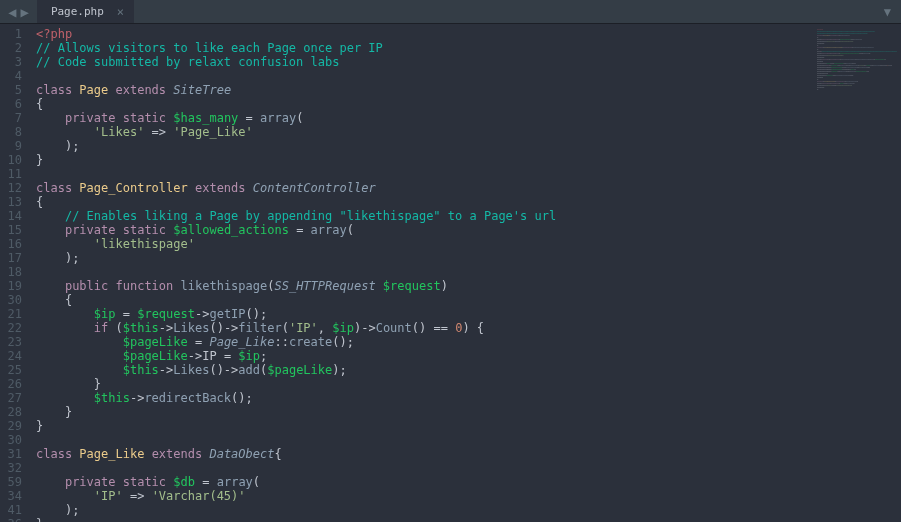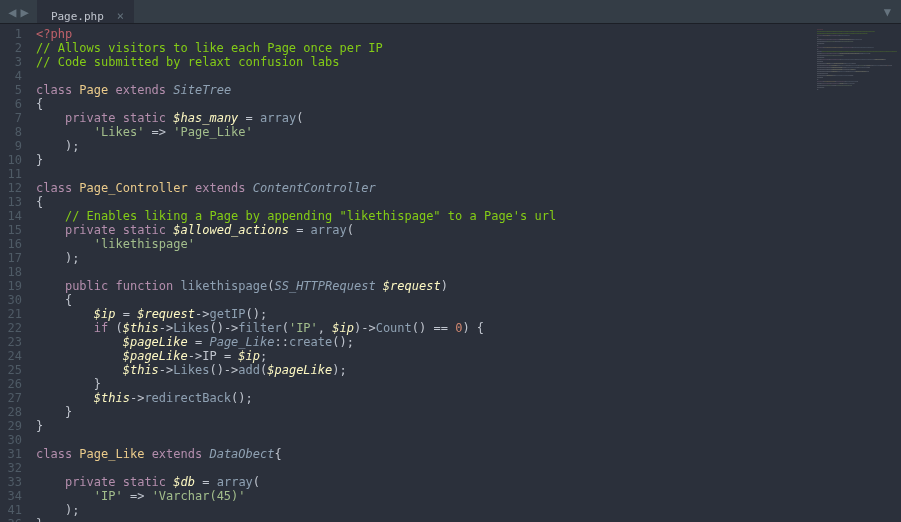--- a/index.html
+++ b/index.html
@@ -35,21 +35,21 @@
 .tabs {
   display: flex;
   height: 100%;
 }
 .tab {
   background: #2b303b;
   color: #c0c5ce;
   padding: 0 30px 0 14px;
   height: 100%;
   display: flex;
-  align-items: flex-end;
+  align-items: center;
   position: relative;
   font-size: 11px;
   cursor: pointer;
 }
 .tab-close {
   position: absolute;
   right: 10px;
   color: #65737e;
   font-size: 12px;
   cursor: pointer;
@@ -89,26 +89,26 @@
   width: 80px;
   height: 100px;
   opacity: 0.35;
   font-size: 2px;
   line-height: 2px;
   white-space: pre;
   overflow: hidden;
   color: #888;
 }
 .mm-line { display: block; }
-.tok-comment { color: #84cc16; }
+.tok-comment { color: #14b8a6; }
 .tok-keyword { color: #b48ead; }
 .tok-classname { color: #ebcb8b; }
 .tok-type { color: #8fa1b3; font-style: italic; }
 .tok-typecall { color: #8fa1b3; }
-.tok-var { color: #fef9c3; font-style: italic; }
+.tok-var { color: #22c55e; }
 .tok-func { color: #8fa1b3; }
 .tok-funcdef { color: #8fa1b3; }
 .tok-string { color: #a3be8c; }
 .tok-op { color: #c0c5ce; }
 .tok-punc { color: #c0c5ce; }
 .tok-number { color: #d08770; }
 .tok-php { color: #bf616a; }
 .tok-default { color: #c0c5ce; }
 .line { height: 14px; }
 </style>
@@ -157,21 +157,21 @@
       <div>23</div>
       <div>24</div>
       <div>25</div>
       <div>26</div>
       <div>27</div>
       <div>28</div>
       <div>29</div>
       <div>30</div>
       <div>31</div>
       <div>32</div>
-      <div>33</div>
+      <div>59</div>
       <div>34</div>
       <div>41</div>
       <div>36</div>
     </div>
   <div class="code" id="code"><div class="line"><span class="tok-php">&lt;?php</span></div><div class="line"><span class="tok-comment">// Allows visitors to like each Page once per IP</span></div><div class="line"><span class="tok-comment">// Code submitted by relaxt confusion labs</span></div><div class="line"></div><div class="line"><span class="tok-keyword">class</span><span class="tok-default"> </span><span class="tok-classname">Page</span><span class="tok-default"> </span><span class="tok-keyword">extends</span><span class="tok-default"> </span><span class="tok-type">SiteTree</span></div><div class="line"><span class="tok-punc">{</span></div><div class="line"><span class="tok-default">    </span><span class="tok-keyword">private</span><span class="tok-default"> </span><span class="tok-keyword">static</span><span class="tok-default"> </span><span class="tok-var">$has_many</span><span class="tok-default"> </span><span class="tok-op">=</span><span class="tok-default"> </span><span class="tok-typecall">array</span><span class="tok-punc">(</span></div><div class="line"><span class="tok-default">        </span><span class="tok-string">'Likes'</span><span class="tok-default"> </span><span class="tok-op">=&gt;</span><span class="tok-default"> </span><span class="tok-string">'Page_Like'</span></div><div class="line"><span class="tok-default">    </span><span class="tok-punc">);</span></div><div class="line"><span class="tok-punc">}</span></div><div class="line"></div><div class="line"><span class="tok-keyword">class</span><span class="tok-default"> </span><span class="tok-classname">Page_Controller</span><span class="tok-default"> </span><span class="tok-keyword">extends</span><span class="tok-default"> </span><span class="tok-type">ContentController</span></div><div class="line"><span class="tok-punc">{</span></div><div class="line"><span class="tok-default">    </span><span class="tok-comment">// Enables liking a Page by appending "likethispage" to a Page's url</span></div><div class="line"><span class="tok-default">    </span><span class="tok-keyword">private</span><span class="tok-default"> </span><span class="tok-keyword">static</span><span class="tok-default"> </span><span class="tok-var">$allowed_actions</span><span class="tok-default"> </span><span class="tok-op">=</span><span class="tok-default"> </span><span class="tok-typecall">array</span><span class="tok-punc">(</span></div><div class="line"><span class="tok-default">        </span><span class="tok-string">'likethispage'</span></div><div class="line"><span class="tok-default">    </span><span class="tok-punc">);</span></div><div class="line"></div><div class="line"><span class="tok-default">    </span><span class="tok-keyword">public</span><span class="tok-default"> </span><span class="tok-keyword">function</span><span class="tok-default"> </span><span class="tok-funcdef">likethispage</span><span class="tok-punc">(</span><span class="tok-type">SS_HTTPRequest</span><span class="tok-default"> </span><span class="tok-var">$request</span><span class="tok-punc">)</span></div><div class="line"><span class="tok-default">    </span><span class="tok-punc">{</span></div><div class="line"><span class="tok-default">        </span><span class="tok-var">$ip</span><span class="tok-default"> </span><span class="tok-op">=</span><span class="tok-default"> </span><span class="tok-var">$request</span><span class="tok-op">-&gt;</span><span class="tok-func">getIP</span><span class="tok-punc">();</span></div><div class="line"><span class="tok-default">        </span><span class="tok-keyword">if</span><span class="tok-default"> </span><span class="tok-punc">(</span><span class="tok-var">$this</span><span class="tok-op">-&gt;</span><span class="tok-func">Likes</span><span class="tok-punc">()</span><span class="tok-op">-&gt;</span><span class="tok-func">filter</span><span class="tok-punc">(</span><span class="tok-string">'IP'</span><span class="tok-punc">, </span><span class="tok-var">$ip</span><span class="tok-punc">)</span><span class="tok-op">-&gt;</span><span class="tok-func">Count</span><span class="tok-punc">()</span><span class="tok-default"> </span><span class="tok-op">==</span><span class="tok-default"> </span><span class="tok-number">0</span><span class="tok-punc">) {</span></div><div class="line"><span class="tok-default">            </span><span class="tok-var">$pageLike</span><span class="tok-default"> </span><span class="tok-op">=</span><span class="tok-default"> </span><span class="tok-type">Page_Like</span><span class="tok-op">::</span><span class="tok-func">create</span><span class="tok-punc">();</span></div><div class="line"><span class="tok-default">            </span><span class="tok-var">$pageLike</span><span class="tok-op">-&gt;</span><span class="tok-default">IP</span><span class="tok-default"> </span><span class="tok-op">=</span><span class="tok-default"> </span><span class="tok-var">$ip</span><span class="tok-punc">;</span></div><div class="line"><span class="tok-default">            </span><span class="tok-var">$this</span><span class="tok-op">-&gt;</span><span class="tok-func">Likes</span><span class="tok-punc">()</span><span class="tok-op">-&gt;</span><span class="tok-func">add</span><span class="tok-punc">(</span><span class="tok-var">$pageLike</span><span class="tok-punc">);</span></div><div class="line"><span class="tok-default">        </span><span class="tok-punc">}</span></div><div class="line"><span class="tok-default">        </span><span class="tok-var">$this</span><span class="tok-op">-&gt;</span><span class="tok-func">redirectBack</span><span class="tok-punc">();</span></div><div class="line"><span class="tok-default">    </span><span class="tok-punc">}</span></div><div class="line"><span class="tok-punc">}</span></div><div class="line"></div><div class="line"><span class="tok-keyword">class</span><span class="tok-default"> </span><span class="tok-classname">Page_Like</span><span class="tok-default"> </span><span class="tok-keyword">extends</span><span class="tok-default"> </span><span class="tok-type">DataObect</span><span class="tok-punc">{</span></div><div class="line"></div><div class="line"><span class="tok-default">    </span><span class="tok-keyword">private</span><span class="tok-default"> </span><span class="tok-keyword">static</span><span class="tok-default"> </span><span class="tok-var">$db</span><span class="tok-default"> </span><span class="tok-op">=</span><span class="tok-default"> </span><span class="tok-typecall">array</span><span class="tok-punc">(</span></div><div class="line"><span class="tok-default">        </span><span class="tok-string">'IP'</span><span class="tok-default"> </span><span class="tok-op">=&gt;</span><span class="tok-default"> </span><span class="tok-string">'Varchar(45)'</span></div><div class="line"><span class="tok-default">    </span><span class="tok-punc">);</span></div><div class="line"><span class="tok-punc">}</span></div></div>
 </div>
 
 <div class="minimap" id="minimap"><span class="mm-line"><span class="tok-php">▬▬▬▬▬</span></span><span class="mm-line"><span class="tok-comment">▬▬▬▬▬▬▬▬▬▬▬▬▬▬▬▬▬▬▬▬▬▬▬▬▬▬▬▬▬▬▬▬▬▬▬▬▬▬▬▬▬▬▬▬▬▬▬▬</span></span><span class="mm-line"><span class="tok-comment">▬▬▬▬▬▬▬▬▬▬▬▬▬▬▬▬▬▬▬▬▬▬▬▬▬▬▬▬▬▬▬▬▬▬▬▬▬▬▬▬▬▬</span></span><span class="mm-line"></span><span class="mm-line"><span class="tok-keyword">▬▬▬▬▬</span><span class="tok-default">▬</span><span class="tok-classname">▬▬▬▬</span><span class="tok-default">▬</span><span class="tok-keyword">▬▬▬▬▬▬▬</span><span class="tok-default">▬</span><span class="tok-type">▬▬▬▬▬▬▬▬</span></span><span class="mm-line"><span class="tok-punc">▬</span></span><span class="mm-line"><span class="tok-default">▬▬▬▬</span><span class="tok-keyword">▬▬▬▬▬▬▬</span><span class="tok-default">▬</span><span class="tok-keyword">▬▬▬▬▬▬</span><span class="tok-default">▬</span><span class="tok-var">▬▬▬▬▬▬▬▬▬</span><span class="tok-default">▬</span><span class="tok-op">▬</span><span class="tok-default">▬</span><span class="tok-typecall">▬▬▬▬▬</span><span class="tok-punc">▬</span></span><span class="mm-line"><span class="tok-default">▬▬▬▬▬▬▬▬</span><span class="tok-string">▬▬▬▬▬▬▬</span><span class="tok-default">▬</span><span class="tok-op">▬▬</span><span class="tok-default">▬</span><span class="tok-string">▬▬▬▬▬▬▬▬▬▬▬</span></span><span class="mm-line"><span class="tok-default">▬▬▬▬</span><span class="tok-punc">▬▬</span></span><span class="mm-line"><span class="tok-punc">▬</span></span><span class="mm-line"></span><span class="mm-line"><span class="tok-keyword">▬▬▬▬▬</span><span class="tok-default">▬</span><span class="tok-classname">▬▬▬▬▬▬▬▬▬▬▬▬▬▬▬</span><span class="tok-default">▬</span><span class="tok-keyword">▬▬▬▬▬▬▬</span><span class="tok-default">▬</span><span class="tok-type">▬▬▬▬▬▬▬▬▬▬▬▬▬▬▬▬▬</span></span><span class="mm-line"><span class="tok-punc">▬</span></span><span class="mm-line"><span class="tok-default">▬▬▬▬</span><span class="tok-comment">▬▬▬▬▬▬▬▬▬▬▬▬▬▬▬▬▬▬▬▬▬▬▬▬▬▬▬▬▬▬▬▬▬▬▬▬▬▬▬▬▬▬▬▬▬▬▬▬▬▬▬▬▬▬▬▬▬▬▬▬▬▬▬▬▬▬▬▬</span></span><span class="mm-line"><span class="tok-default">▬▬▬▬</span><span class="tok-keyword">▬▬▬▬▬▬▬</span><span class="tok-default">▬</span><span class="tok-keyword">▬▬▬▬▬▬</span><span class="tok-default">▬</span><span class="tok-var">▬▬▬▬▬▬▬▬▬▬▬▬▬▬▬▬</span><span class="tok-default">▬</span><span class="tok-op">▬</span><span class="tok-default">▬</span><span class="tok-typecall">▬▬▬▬▬</span><span class="tok-punc">▬</span></span><span class="mm-line"><span class="tok-default">▬▬▬▬▬▬▬▬</span><span class="tok-string">▬▬▬▬▬▬▬▬▬▬▬▬▬▬</span></span><span class="mm-line"><span class="tok-default">▬▬▬▬</span><span class="tok-punc">▬▬</span></span><span class="mm-line"></span><span class="mm-line"><span class="tok-default">▬▬▬▬</span><span class="tok-keyword">▬▬▬▬▬▬</span><span class="tok-default">▬</span><span class="tok-keyword">▬▬▬▬▬▬▬▬</span><span class="tok-default">▬</span><span class="tok-funcdef">▬▬▬▬▬▬▬▬▬▬▬▬</span><span class="tok-punc">▬</span><span class="tok-type">▬▬▬▬▬▬▬▬▬▬▬▬▬▬</span><span class="tok-default">▬</span><span class="tok-var">▬▬▬▬▬▬▬▬</span><span class="tok-punc">▬</span></span><span class="mm-line"><span class="tok-default">▬▬▬▬</span><span class="tok-punc">▬</span></span><span class="mm-line"><span class="tok-default">▬▬▬▬▬▬▬▬</span><span class="tok-var">▬▬▬</span><span class="tok-default">▬</span><span class="tok-op">▬</span><span class="tok-default">▬</span><span class="tok-var">▬▬▬▬▬▬▬▬</span><span class="tok-op">▬▬</span><span class="tok-func">▬▬▬▬▬</span><span class="tok-punc">▬▬▬</span></span><span class="mm-line"><span class="tok-default">▬▬▬▬▬▬▬▬</span><span class="tok-keyword">▬▬</span><span class="tok-default">▬</span><span class="tok-punc">▬</span><span class="tok-var">▬▬▬▬▬</span><span class="tok-op">▬▬</span><span class="tok-func">▬▬▬▬▬</span><span class="tok-punc">▬▬</span><span class="tok-op">▬▬</span><span class="tok-func">▬▬▬▬▬▬</span><span class="tok-punc">▬</span><span class="tok-string">▬▬▬▬</span><span class="tok-punc">▬▬</span><span class="tok-var">▬▬▬</span><span class="tok-punc">▬</span><span class="tok-op">▬▬</span><span class="tok-func">▬▬▬▬▬</span><span class="tok-punc">▬▬</span><span class="tok-default">▬</span><span class="tok-op">▬▬</span><span class="tok-default">▬</span><span class="tok-number">▬</span><span class="tok-punc">▬▬▬</span></span><span class="mm-line"><span class="tok-default">▬▬▬▬▬▬▬▬▬▬▬▬</span><span class="tok-var">▬▬▬▬▬▬▬▬▬</span><span class="tok-default">▬</span><span class="tok-op">▬</span><span class="tok-default">▬</span><span class="tok-type">▬▬▬▬▬▬▬▬▬</span><span class="tok-op">▬▬</span><span class="tok-func">▬▬▬▬▬▬</span><span class="tok-punc">▬▬▬</span></span><span class="mm-line"><span class="tok-default">▬▬▬▬▬▬▬▬▬▬▬▬</span><span class="tok-var">▬▬▬▬▬▬▬▬▬</span><span class="tok-op">▬▬</span><span class="tok-default">▬▬</span><span class="tok-default">▬</span><span class="tok-op">▬</span><span class="tok-default">▬</span><span class="tok-var">▬▬▬</span><span class="tok-punc">▬</span></span><span class="mm-line"><span class="tok-default">▬▬▬▬▬▬▬▬▬▬▬▬</span><span class="tok-var">▬▬▬▬▬</span><span class="tok-op">▬▬</span><span class="tok-func">▬▬▬▬▬</span><span class="tok-punc">▬▬</span><span class="tok-op">▬▬</span><span class="tok-func">▬▬▬</span><span class="tok-punc">▬</span><span class="tok-var">▬▬▬▬▬▬▬▬▬</span><span class="tok-punc">▬▬</span></span><span class="mm-line"><span class="tok-default">▬▬▬▬▬▬▬▬</span><span class="tok-punc">▬</span></span><span class="mm-line"><span class="tok-default">▬▬▬▬▬▬▬▬</span><span class="tok-var">▬▬▬▬▬</span><span class="tok-op">▬▬</span><span class="tok-func">▬▬▬▬▬▬▬▬▬▬▬▬</span><span class="tok-punc">▬▬▬</span></span><span class="mm-line"><span class="tok-default">▬▬▬▬</span><span class="tok-punc">▬</span></span><span class="mm-line"><span class="tok-punc">▬</span></span><span class="mm-line"></span><span class="mm-line"><span class="tok-keyword">▬▬▬▬▬</span><span class="tok-default">▬</span><span class="tok-classname">▬▬▬▬▬▬▬▬▬</span><span class="tok-default">▬</span><span class="tok-keyword">▬▬▬▬▬▬▬</span><span class="tok-default">▬</span><span class="tok-type">▬▬▬▬▬▬▬▬▬</span><span class="tok-punc">▬</span></span><span class="mm-line"></span><span class="mm-line"><span class="tok-default">▬▬▬▬</span><span class="tok-keyword">▬▬▬▬▬▬▬</span><span class="tok-default">▬</span><span class="tok-keyword">▬▬▬▬▬▬</span><span class="tok-default">▬</span><span class="tok-var">▬▬▬</span><span class="tok-default">▬</span><span class="tok-op">▬</span><span class="tok-default">▬</span><span class="tok-typecall">▬▬▬▬▬</span><span class="tok-punc">▬</span></span><span class="mm-line"><span class="tok-default">▬▬▬▬▬▬▬▬</span><span class="tok-string">▬▬▬▬</span><span class="tok-default">▬</span><span class="tok-op">▬▬</span><span class="tok-default">▬</span><span class="tok-string">▬▬▬▬▬▬▬▬▬▬▬▬▬</span></span><span class="mm-line"><span class="tok-default">▬▬▬▬</span><span class="tok-punc">▬▬</span></span><span class="mm-line"><span class="tok-punc">▬</span></span></div>
 
 </body></html>

